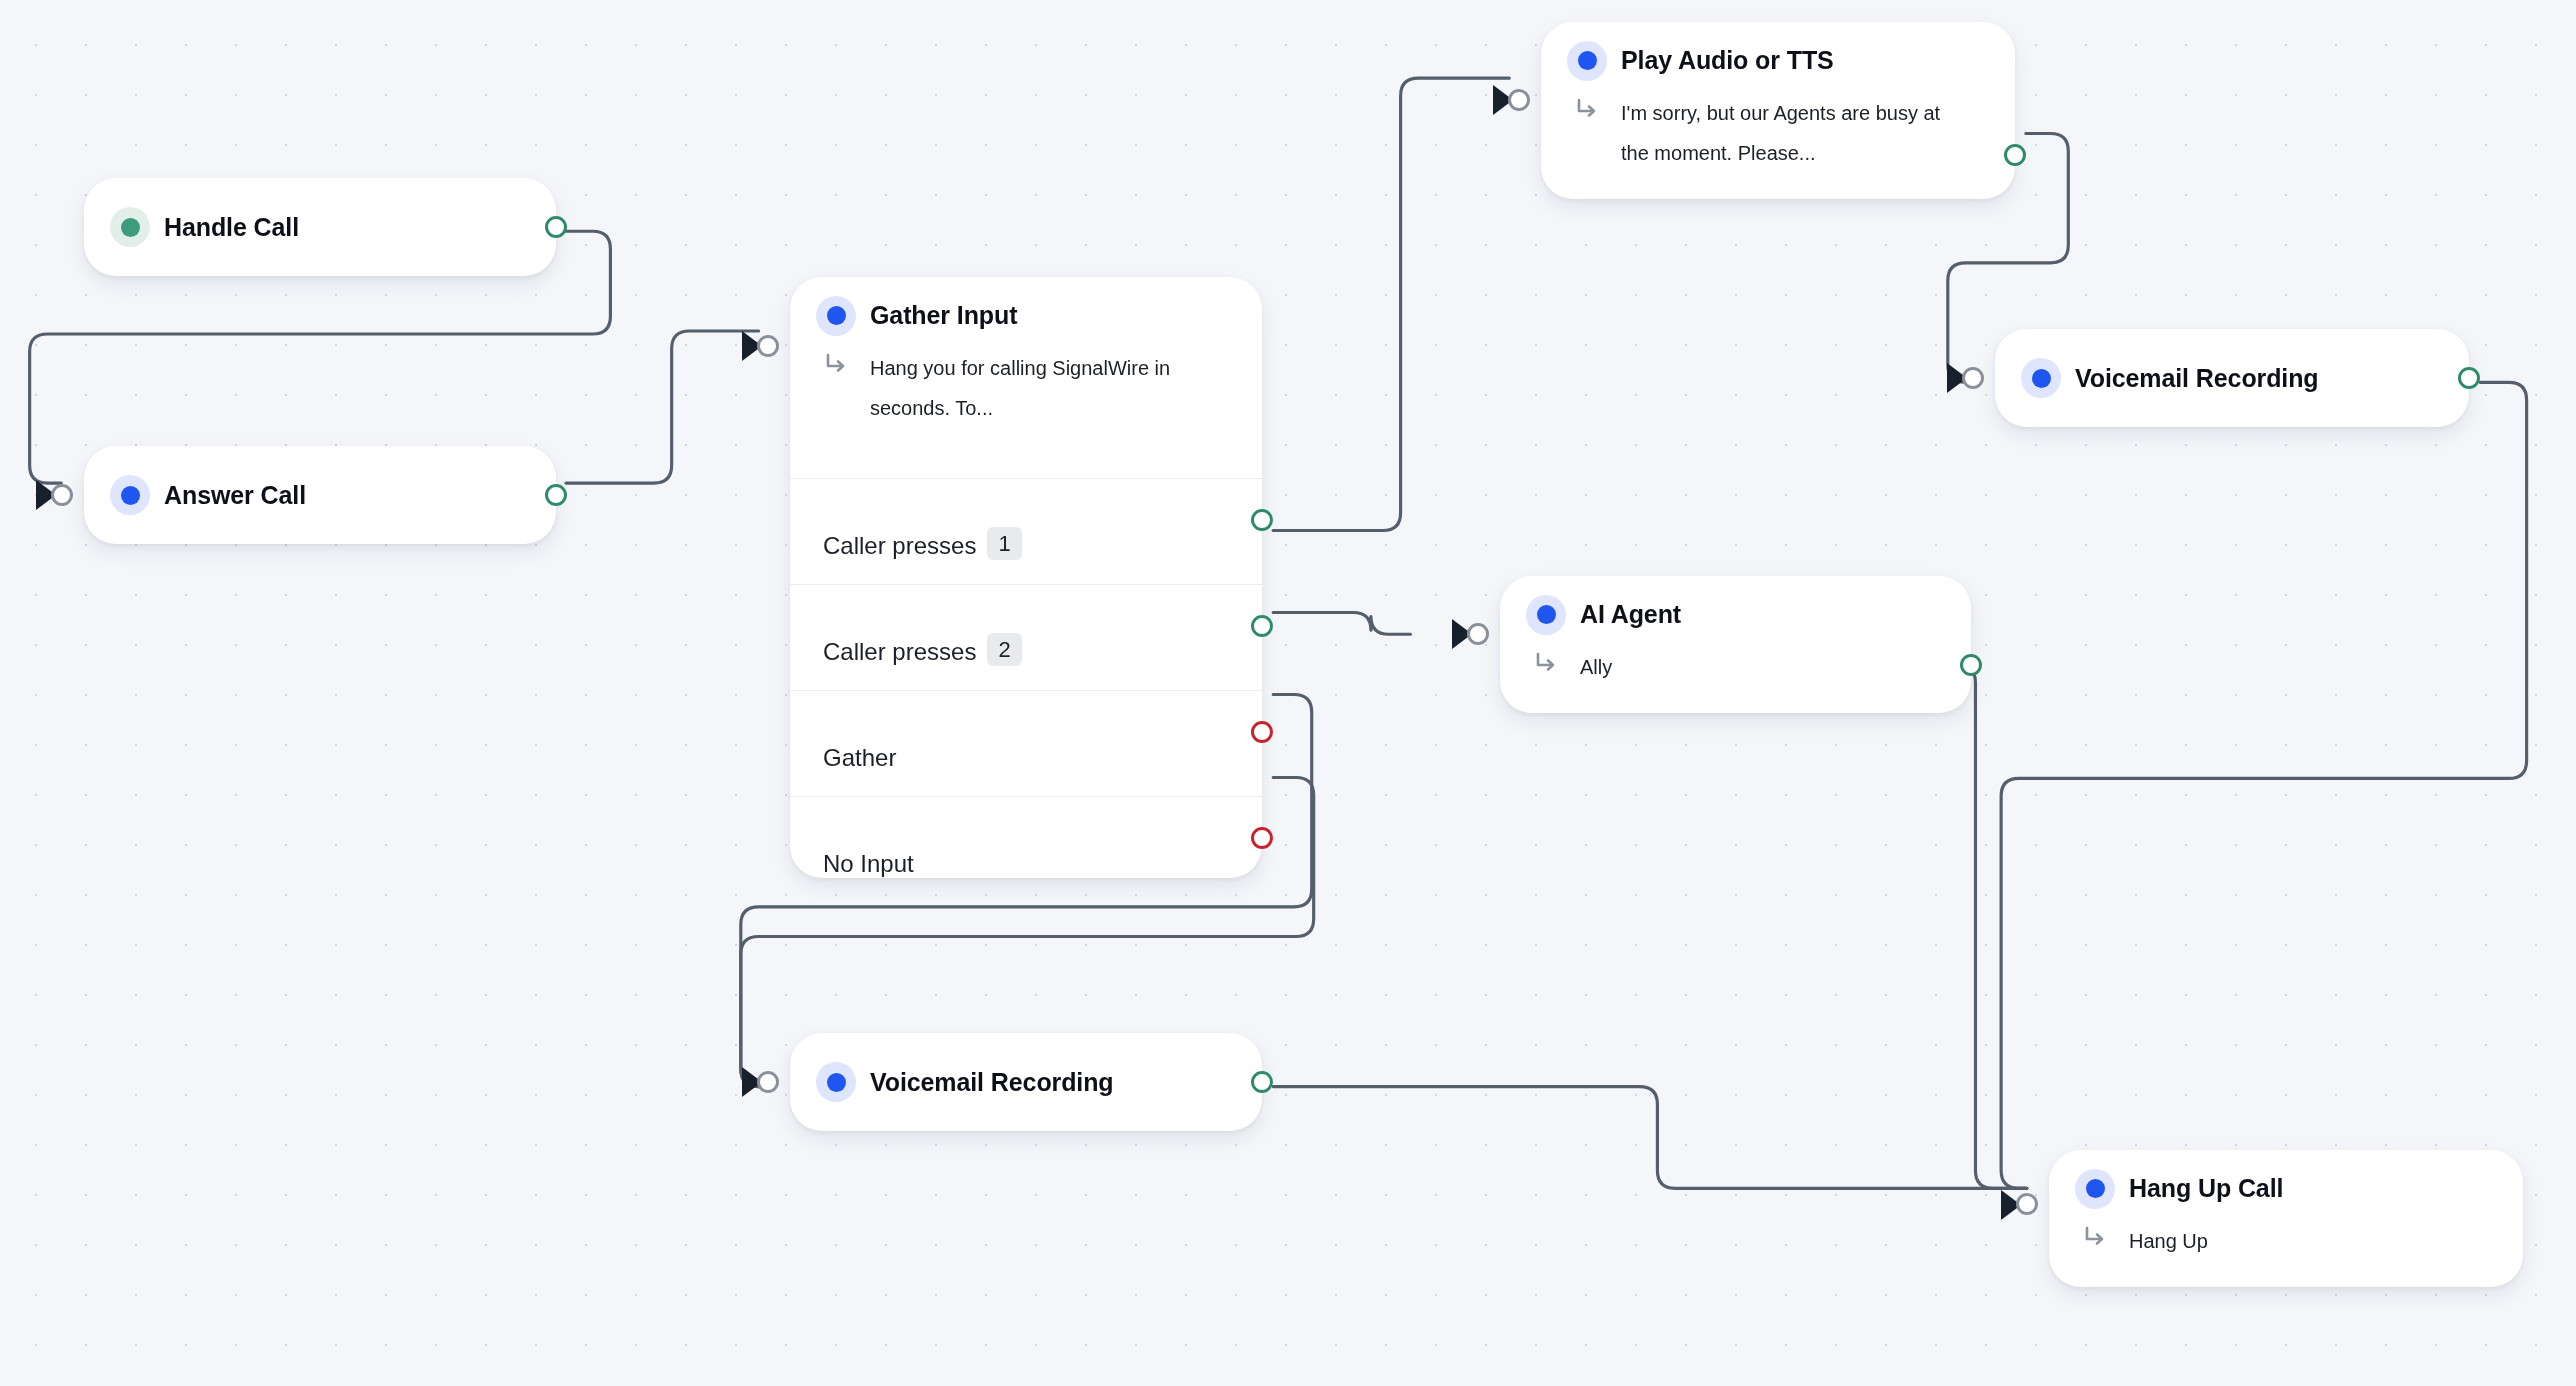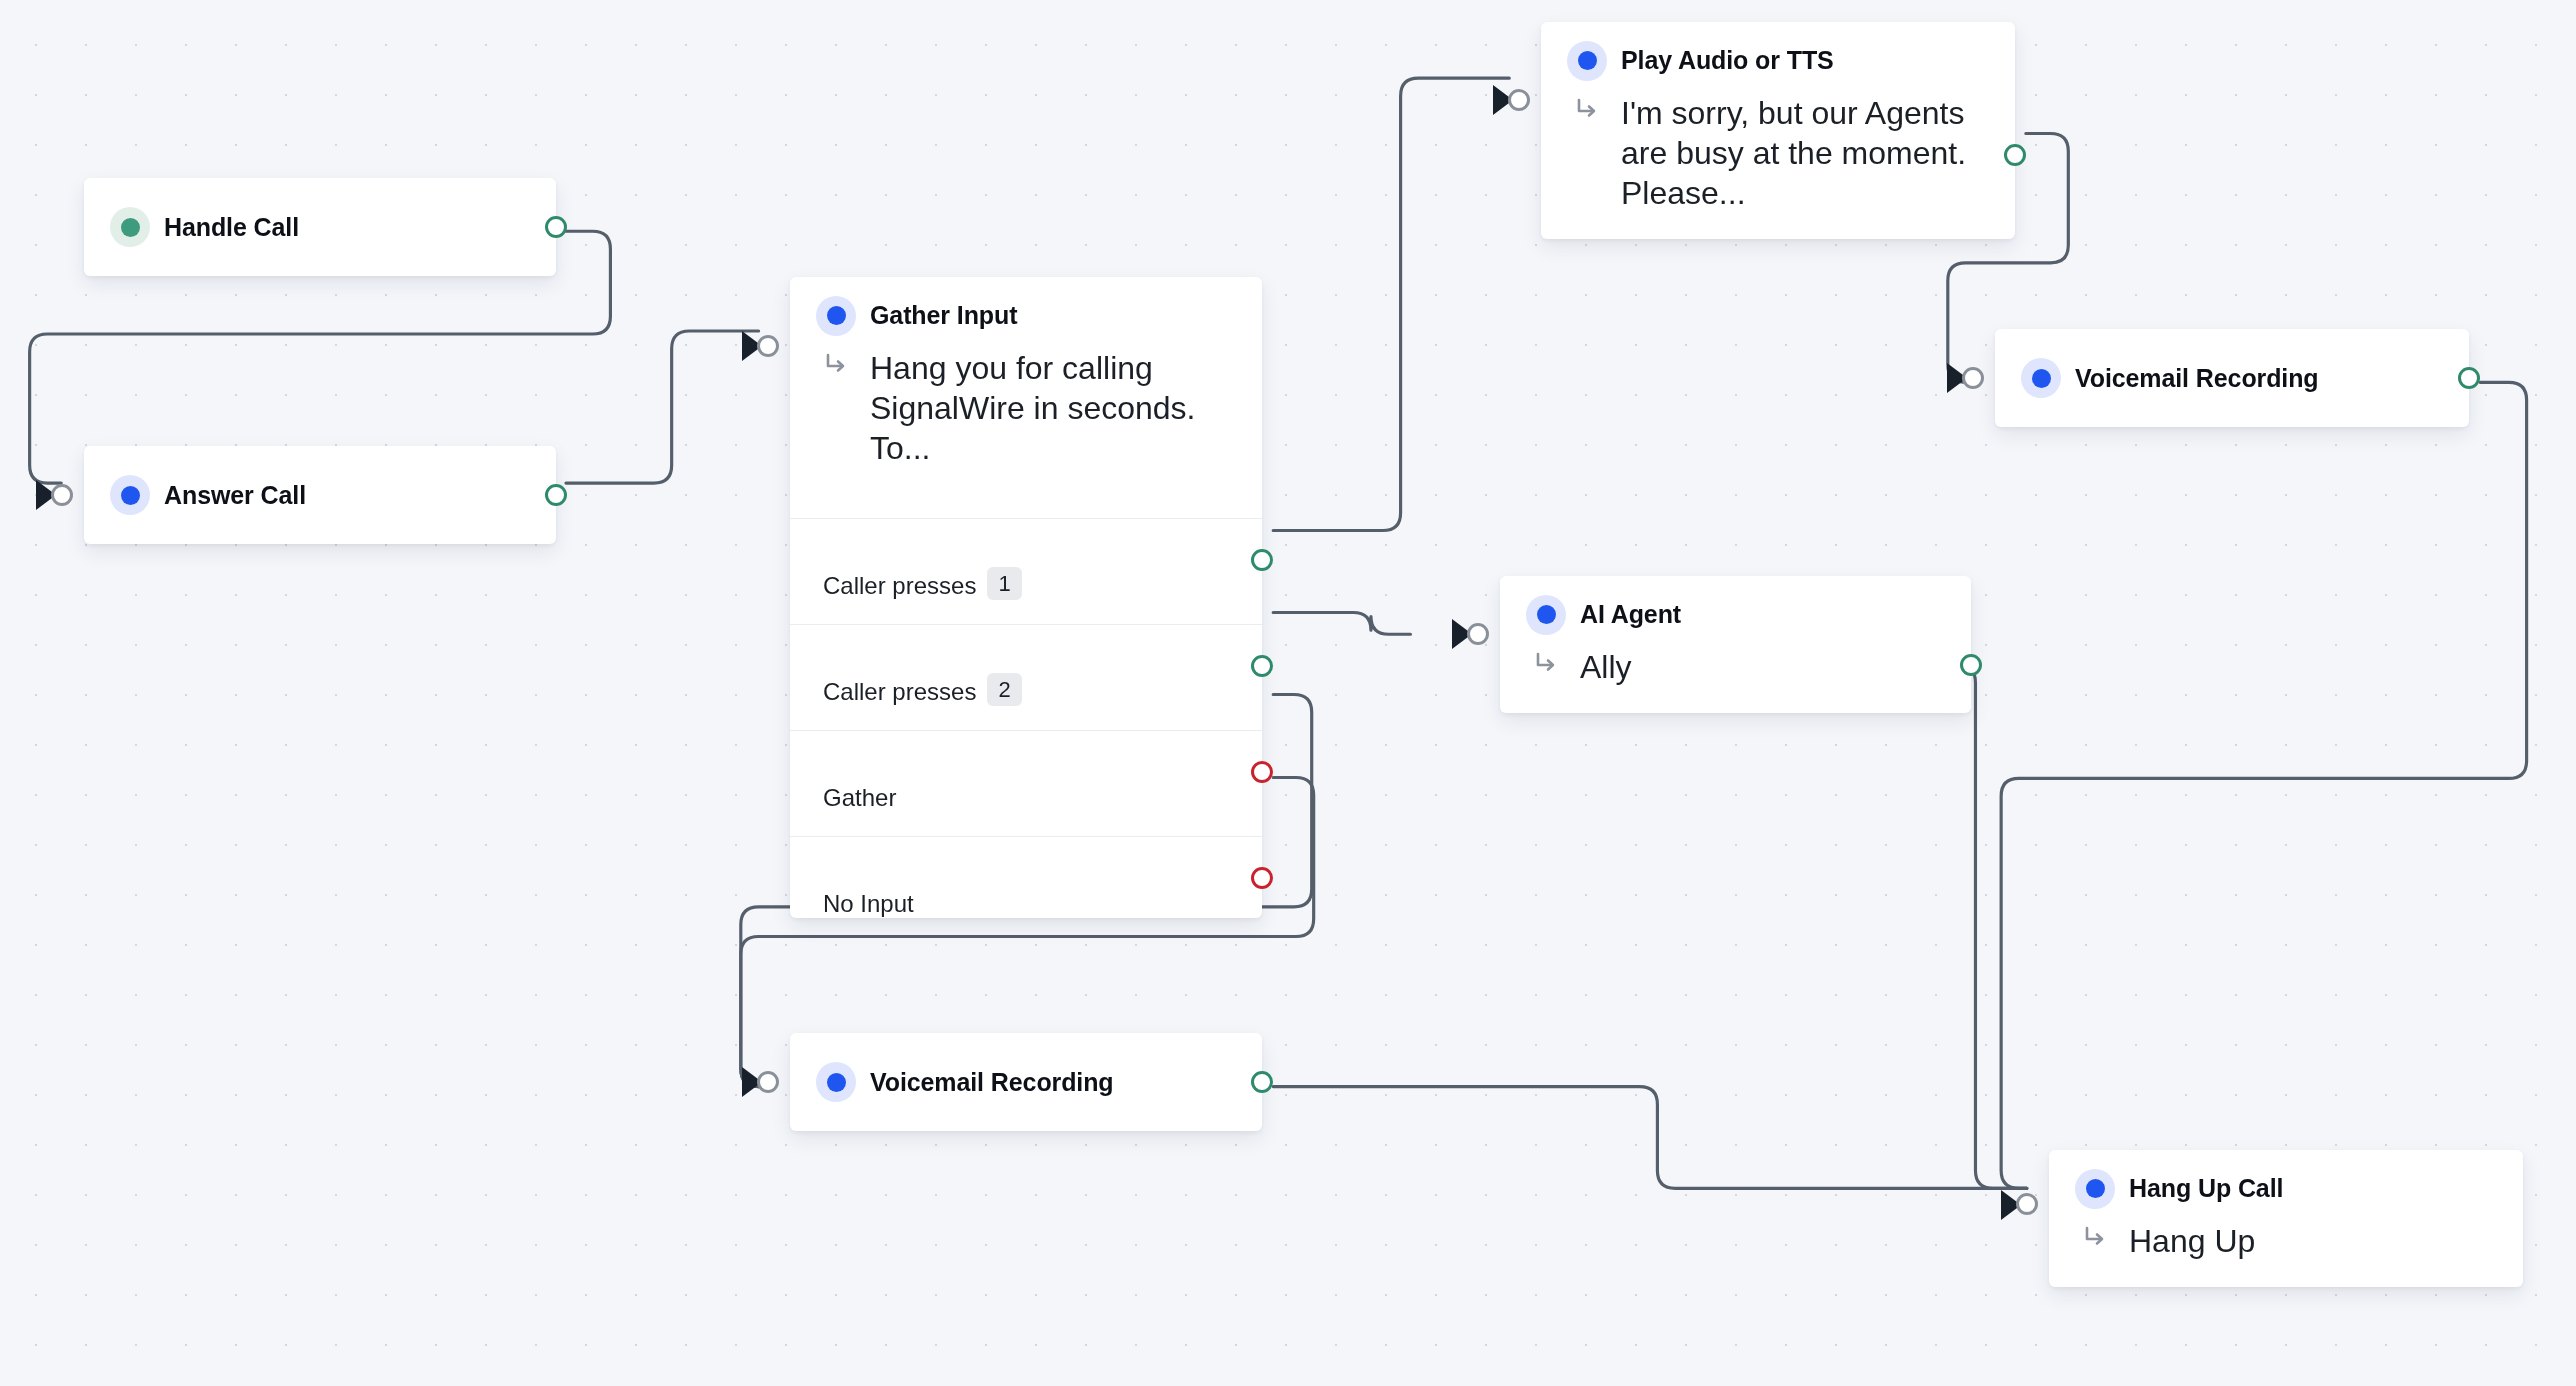--- a/index.html
+++ b/index.html
@@ -37,21 +37,21 @@
     stroke: #555e6b;
     stroke-width: 3.2;
     stroke-linecap: round;
     stroke-linejoin: round;
   }
 
   
   .node {
     position: absolute;
     background: #ffffff;
-    border-radius: 6px;
+    border-radius: 32px;
     box-shadow: 0 2px 4px rgba(28, 39, 60, 0.055),
                 0 8px 20px rgba(28, 39, 60, 0.085);
     box-sizing: border-box;
   }
 
   .node-head {
     display: flex;
     align-items: center;
     padding: 0 26px;
     height: 98px;
@@ -99,21 +99,21 @@
   }
   .arrow-glyph {
     flex: 0 0 40px;
     width: 40px;
     margin-right: 14px;
     display: flex;
     justify-content: center;
     padding-top: 3px;
   }
   .sub-text {
-    font-size: 32px;
+    font-size: 20px;
     line-height: 40px;
     color: #1b2027;
     max-width: 346px;
   }
 
   
   .opt-row {
     position: relative;
     display: flex;
     align-items: flex-end;

